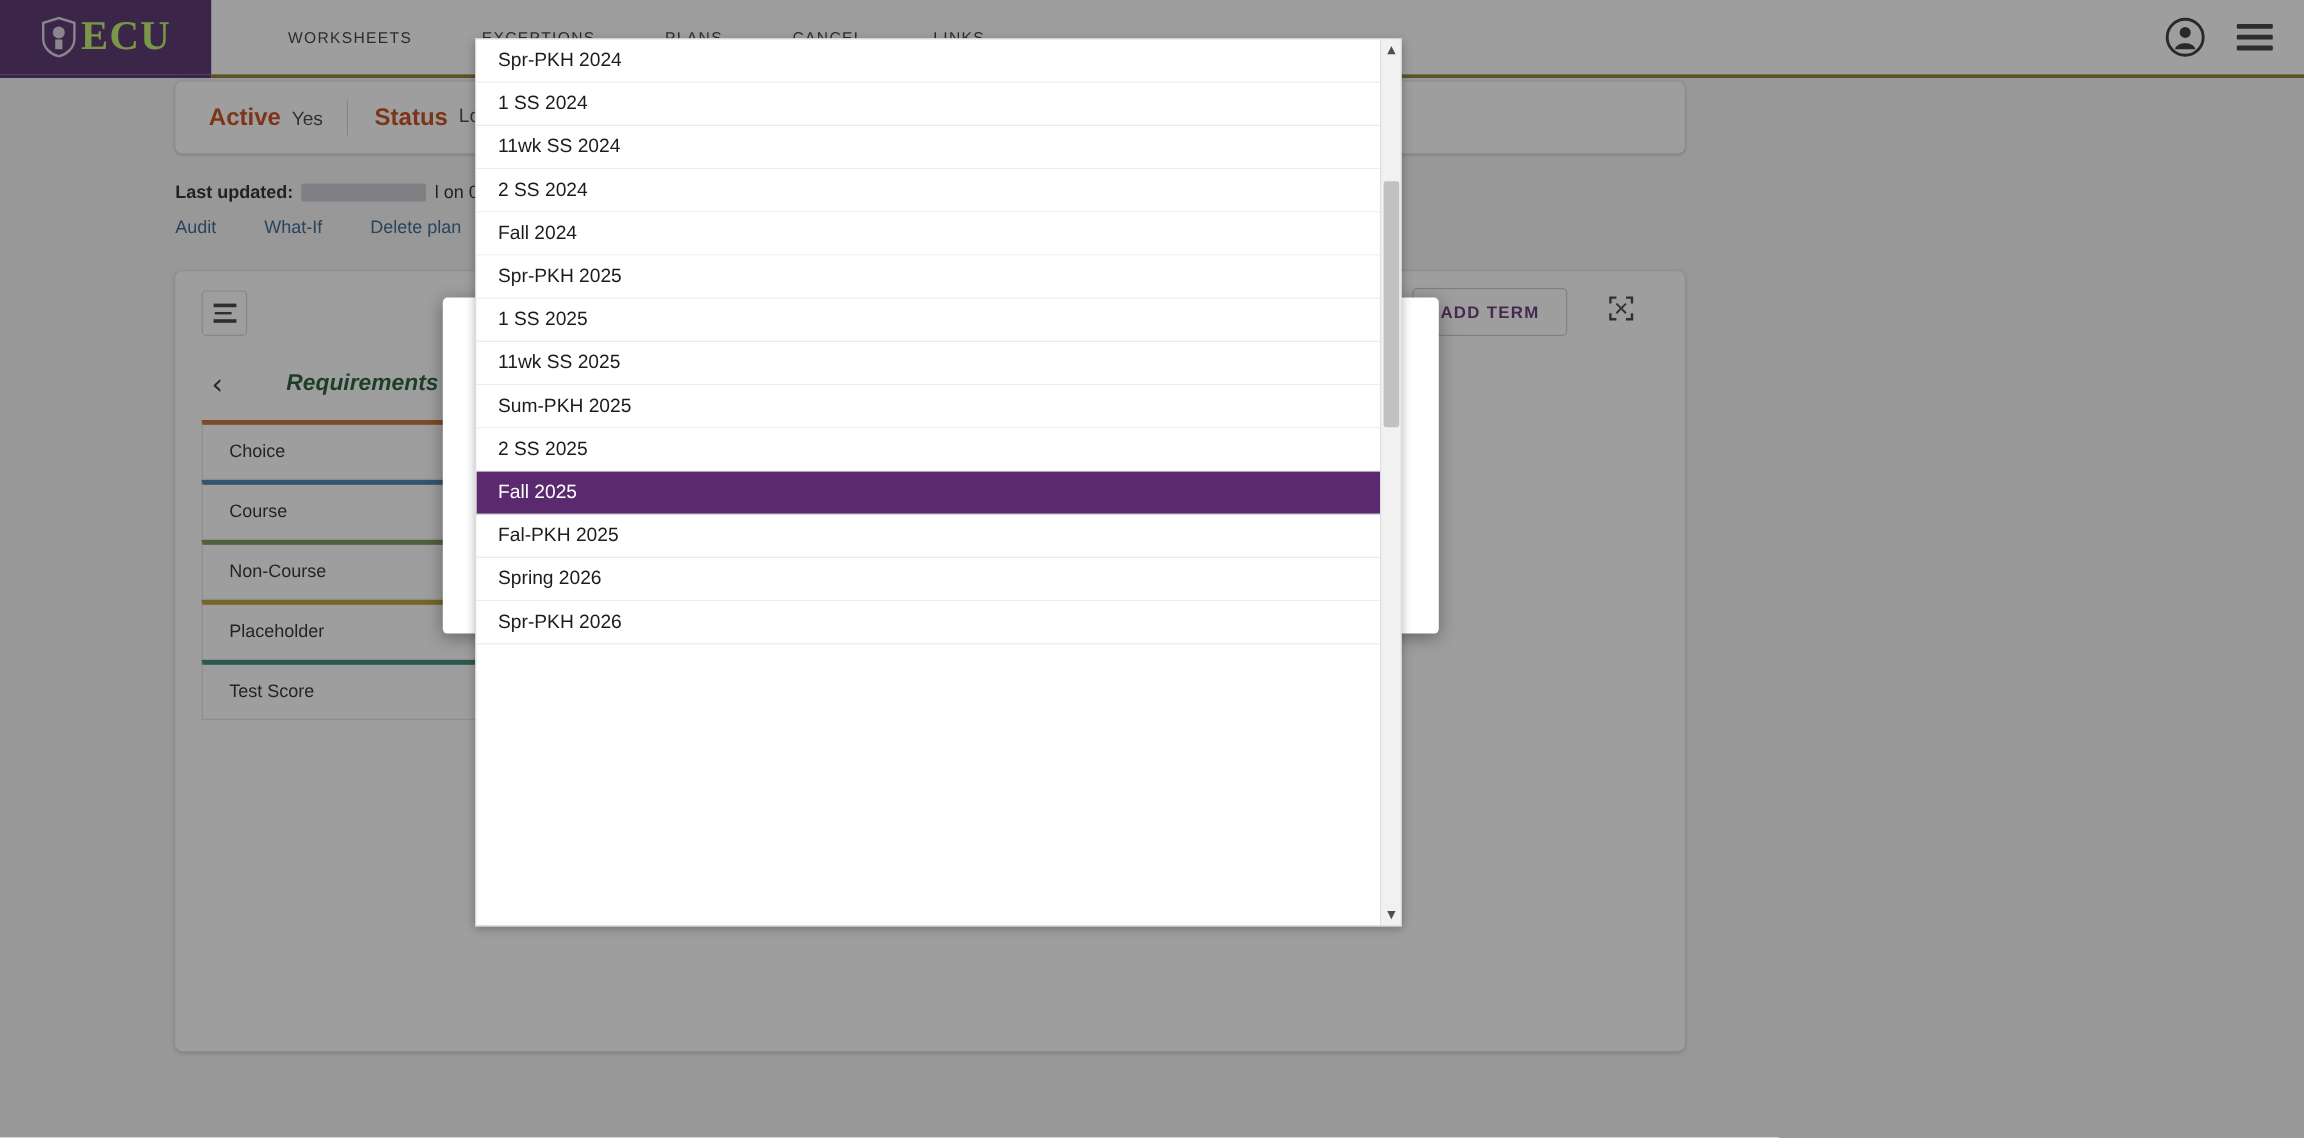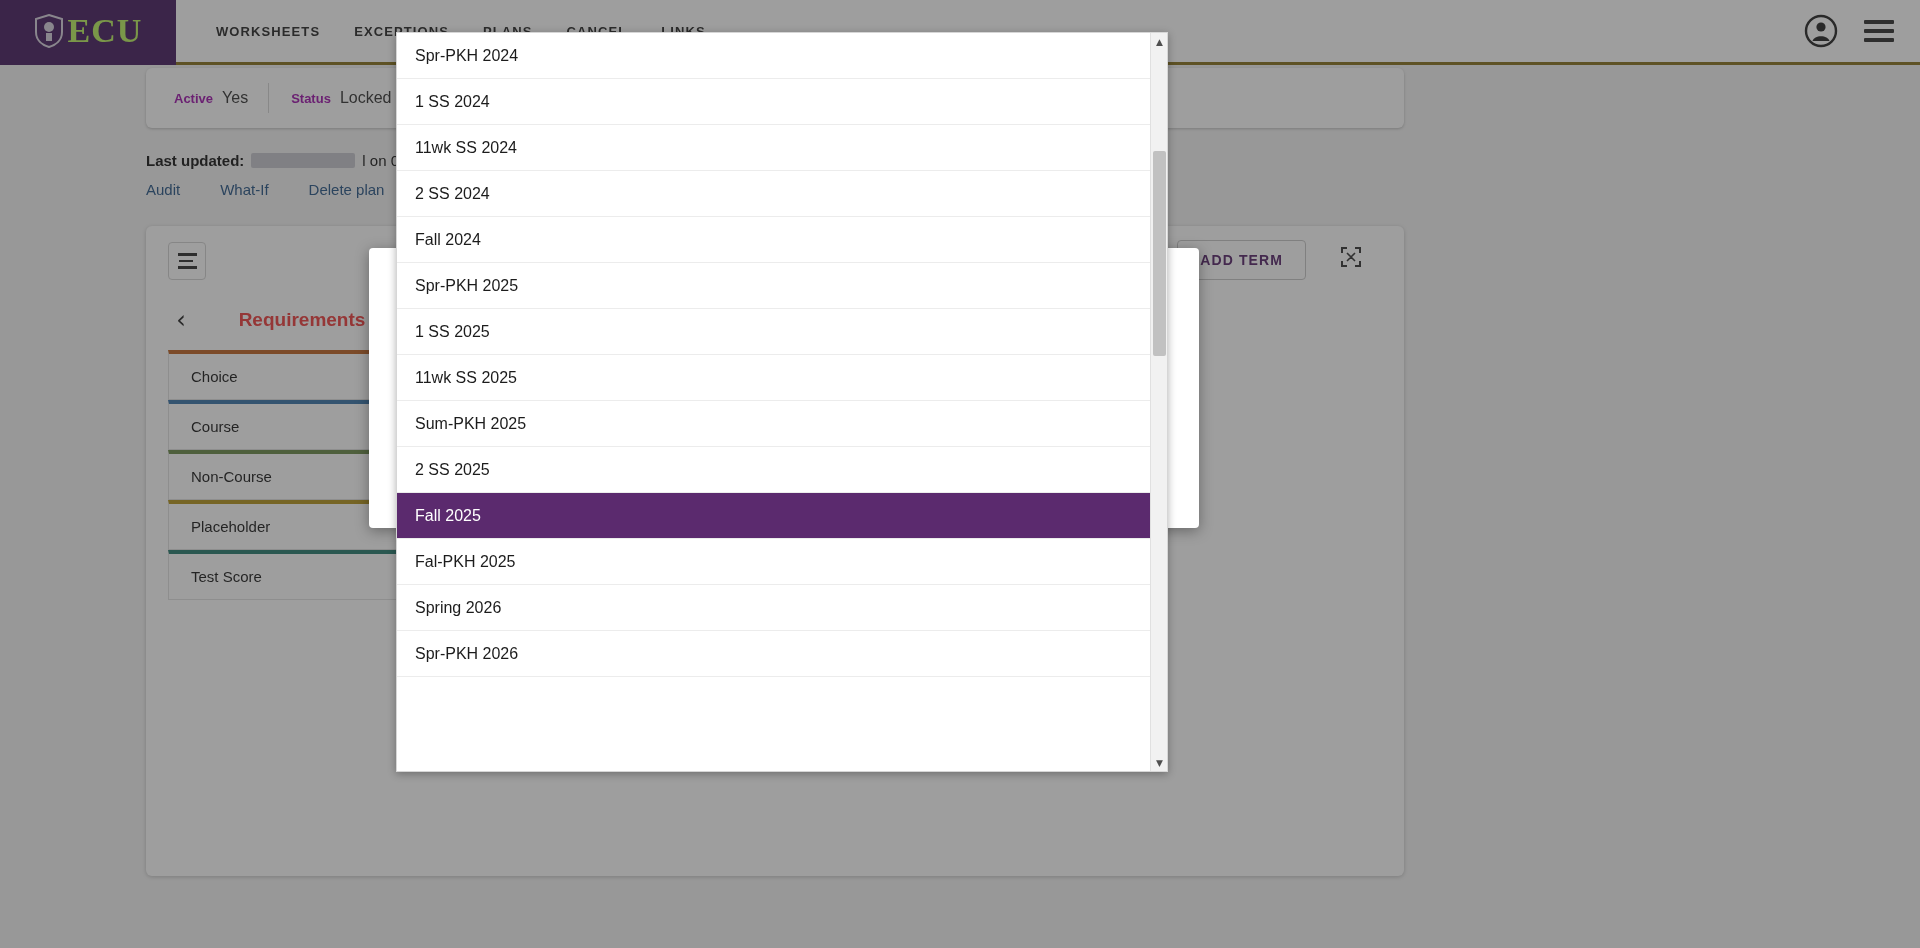--- a/index.html
+++ b/index.html
@@ -32,22 +32,22 @@
   .logo-shield { width: 30px; height: 34px; }
   .logo-text {
     font-family: "Liberation Serif", serif;
     font-size: 34px; letter-spacing: 1px; color: #bef264; font-weight: 700;
   }
   .nav {
     flex: 1; display: flex; align-items: center; gap: 34px;
     padding-left: 40px;
   }
   .nav-item {
-    font-size: 13px; font-weight: bold; letter-spacing: 1.1px;
-    color: #2f2f2f; cursor: pointer;
+    font-size: 13px; font-weight: normal; letter-spacing: 1.1px;
+    color: #2f2f2f; cursor: pointer; margin-left: 24px;
   }
   .header-right {
     display: flex; align-items: center; gap: 26px; padding-right: 26px;
   }
   .avatar-icon { width: 34px; height: 34px; }
   .hamburger-main { width: 30px; display: flex; flex-direction: column; gap: 5px; cursor: pointer;}
   .hamburger-main span { display:block; height: 4px; background: #333; border-radius: 1px; }
   .header-rule {
     position: absolute; top: 62px; left: 176px; width: 1744px; height: 3px;
     background: #8a7524;
@@ -59,21 +59,21 @@
 
   
   .status-card {
     position: absolute; top: 68px; left: 146px; width: 1258px; height: 60px;
     background: #ffffff; border-radius: 6px;
     box-shadow: 0 1px 3px rgba(0,0,0,.22);
     display: flex; align-items: center; padding-left: 28px; gap: 0;
   }
   .status-pair { display: flex; align-items: baseline; gap: 9px; padding: 0 20px 0 0; }
   .status-pair:not(:first-child) { padding-left: 22px; border-left: 1px solid #d8d8d8; height: 30px; align-items: center;}
-  .status-key { font-size: 13px; font-weight: bold; color: #a21caf; }
+  .status-key { font-size: 20px; font-weight: bold; color: #c2410c; }
   .status-val { font-size: 16px; color: #3a3a3a; }
 
   
   .lastupd {
     position: absolute; top: 152px; left: 146px;
     font-size: 15px; color: #1c1c1c;
     display: flex; align-items: center; gap: 7px;
   }
   .lastupd b { font-weight: bold; }
   .redacted {
@@ -105,21 +105,21 @@
     position: absolute; top: 74px; left: 22px; width: 264px; height: 40px;
     display: flex; align-items: center;
   }
   .back-chevron {
     width: 26px; height: 26px; display: flex; align-items: center; justify-content: center;
     cursor: pointer; font-size: 24px; color: #2b2b2b; line-height: 1;
     font-family: "DejaVu Sans", sans-serif;
   }
   .req-title {
     flex: 1; text-align: center; font-size: 19px; font-weight: bold;
-    color: #ef4444; padding-right: 22px;
+    color: #14532d; padding-right: 22px; font-style: italic;
   }
   .req-list { position: absolute; top: 124px; left: 22px; width: 266px; }
   .req-card {
     height: 50px; background: #fff; border: 1px solid #e2e2e2;
     border-top-width: 4px; border-top-style: solid;
     display: flex; align-items: center; padding-left: 22px;
     font-size: 15px; color: #1f1f1f; cursor: pointer;
     margin-bottom: 0;
   }
 
@@ -167,21 +167,21 @@
   .dropdown {
     position: absolute; top: 32px; left: 396px; width: 772px; height: 740px;
     background: #ffffff; border: 1px solid #d6d6d6;
     box-shadow: 0 2px 8px rgba(0,0,0,.30);
     overflow: hidden;
   }
   .dd-scroll {
     position: absolute; inset: 0 17px 0 0; overflow: hidden;
   }
   .dd-item {
-    height: 46px; display: flex; align-items: center;
+    height: 36px; display: flex; align-items: center;
     padding-left: 18px; font-size: 16px; color: #1c1c1c;
     border-bottom: 1px solid #ececec; cursor: pointer;
     background: #fff;
   }
   .dd-item.selected { background: #5b2a6e; color: #ffffff; }
 
   
   .dd-sb {
     position: absolute; top: 0; right: 0; width: 17px; height: 100%;
     background: #f1f1f1; border-left: 1px solid #e0e0e0;

